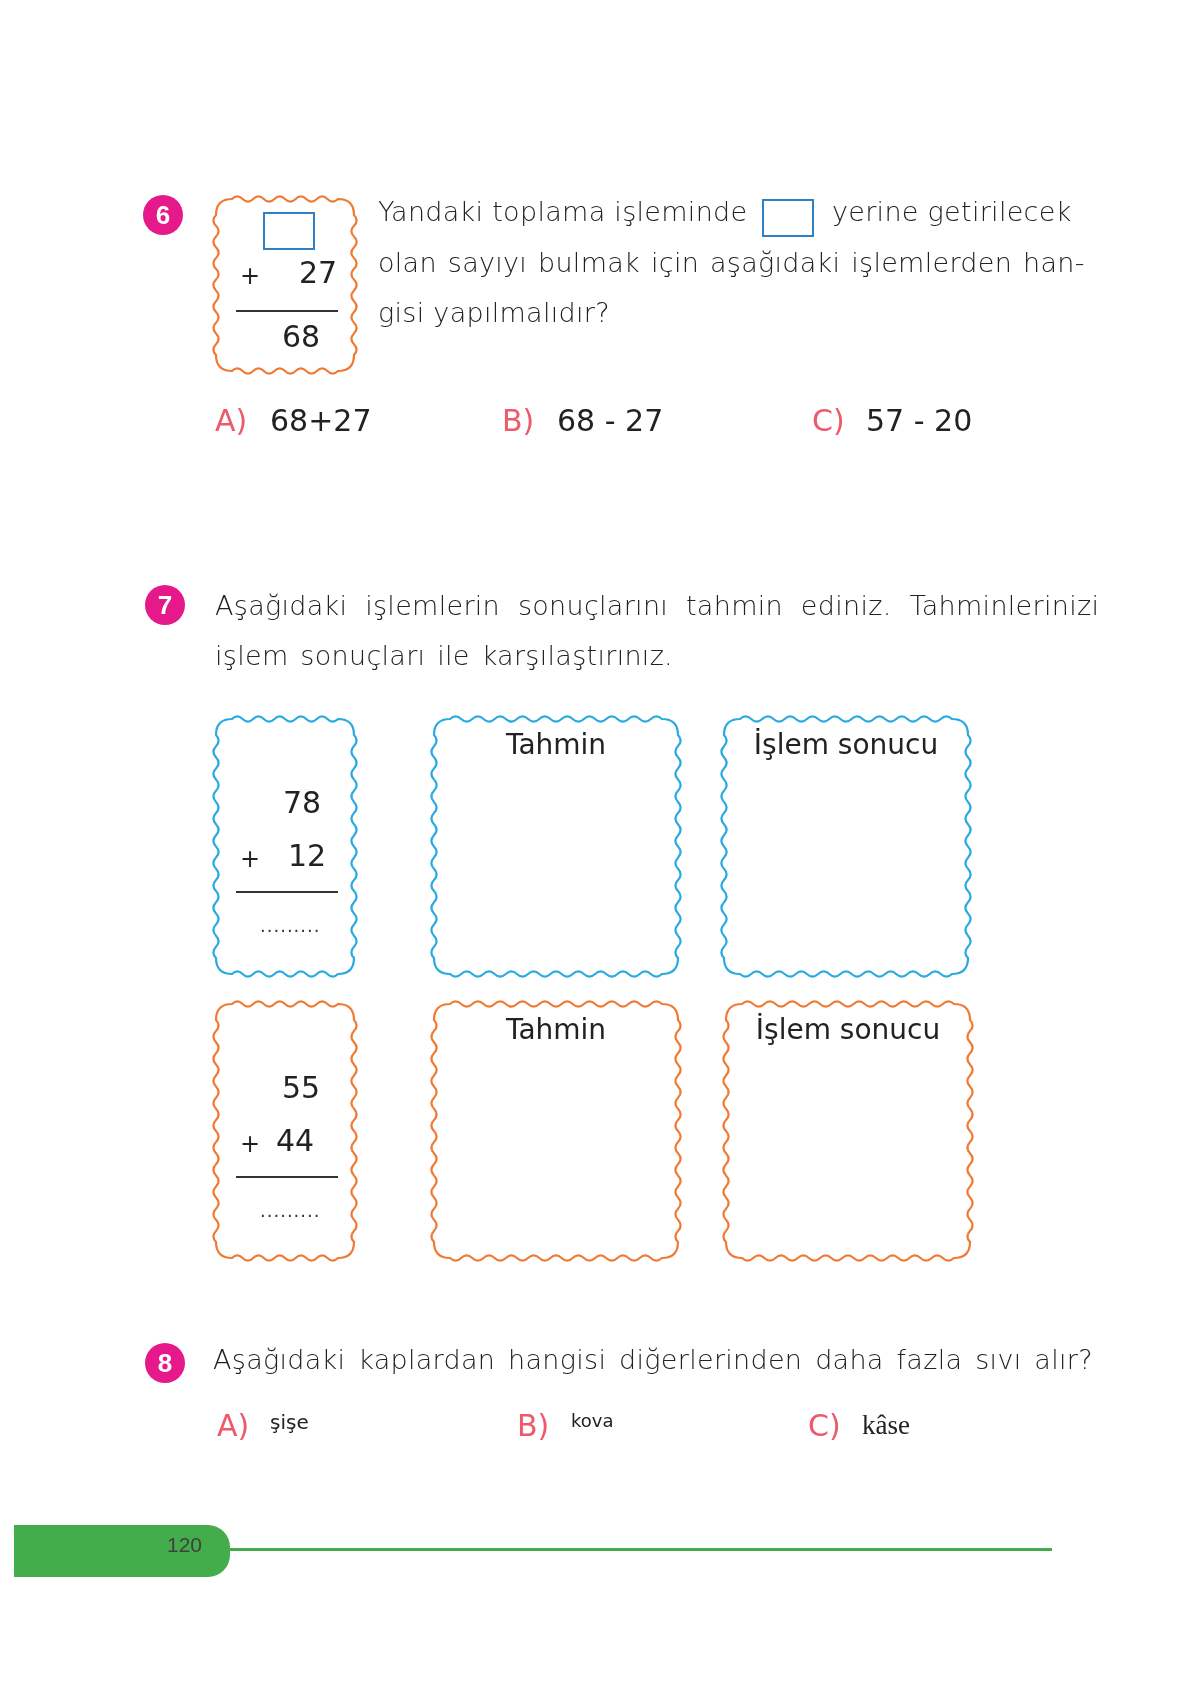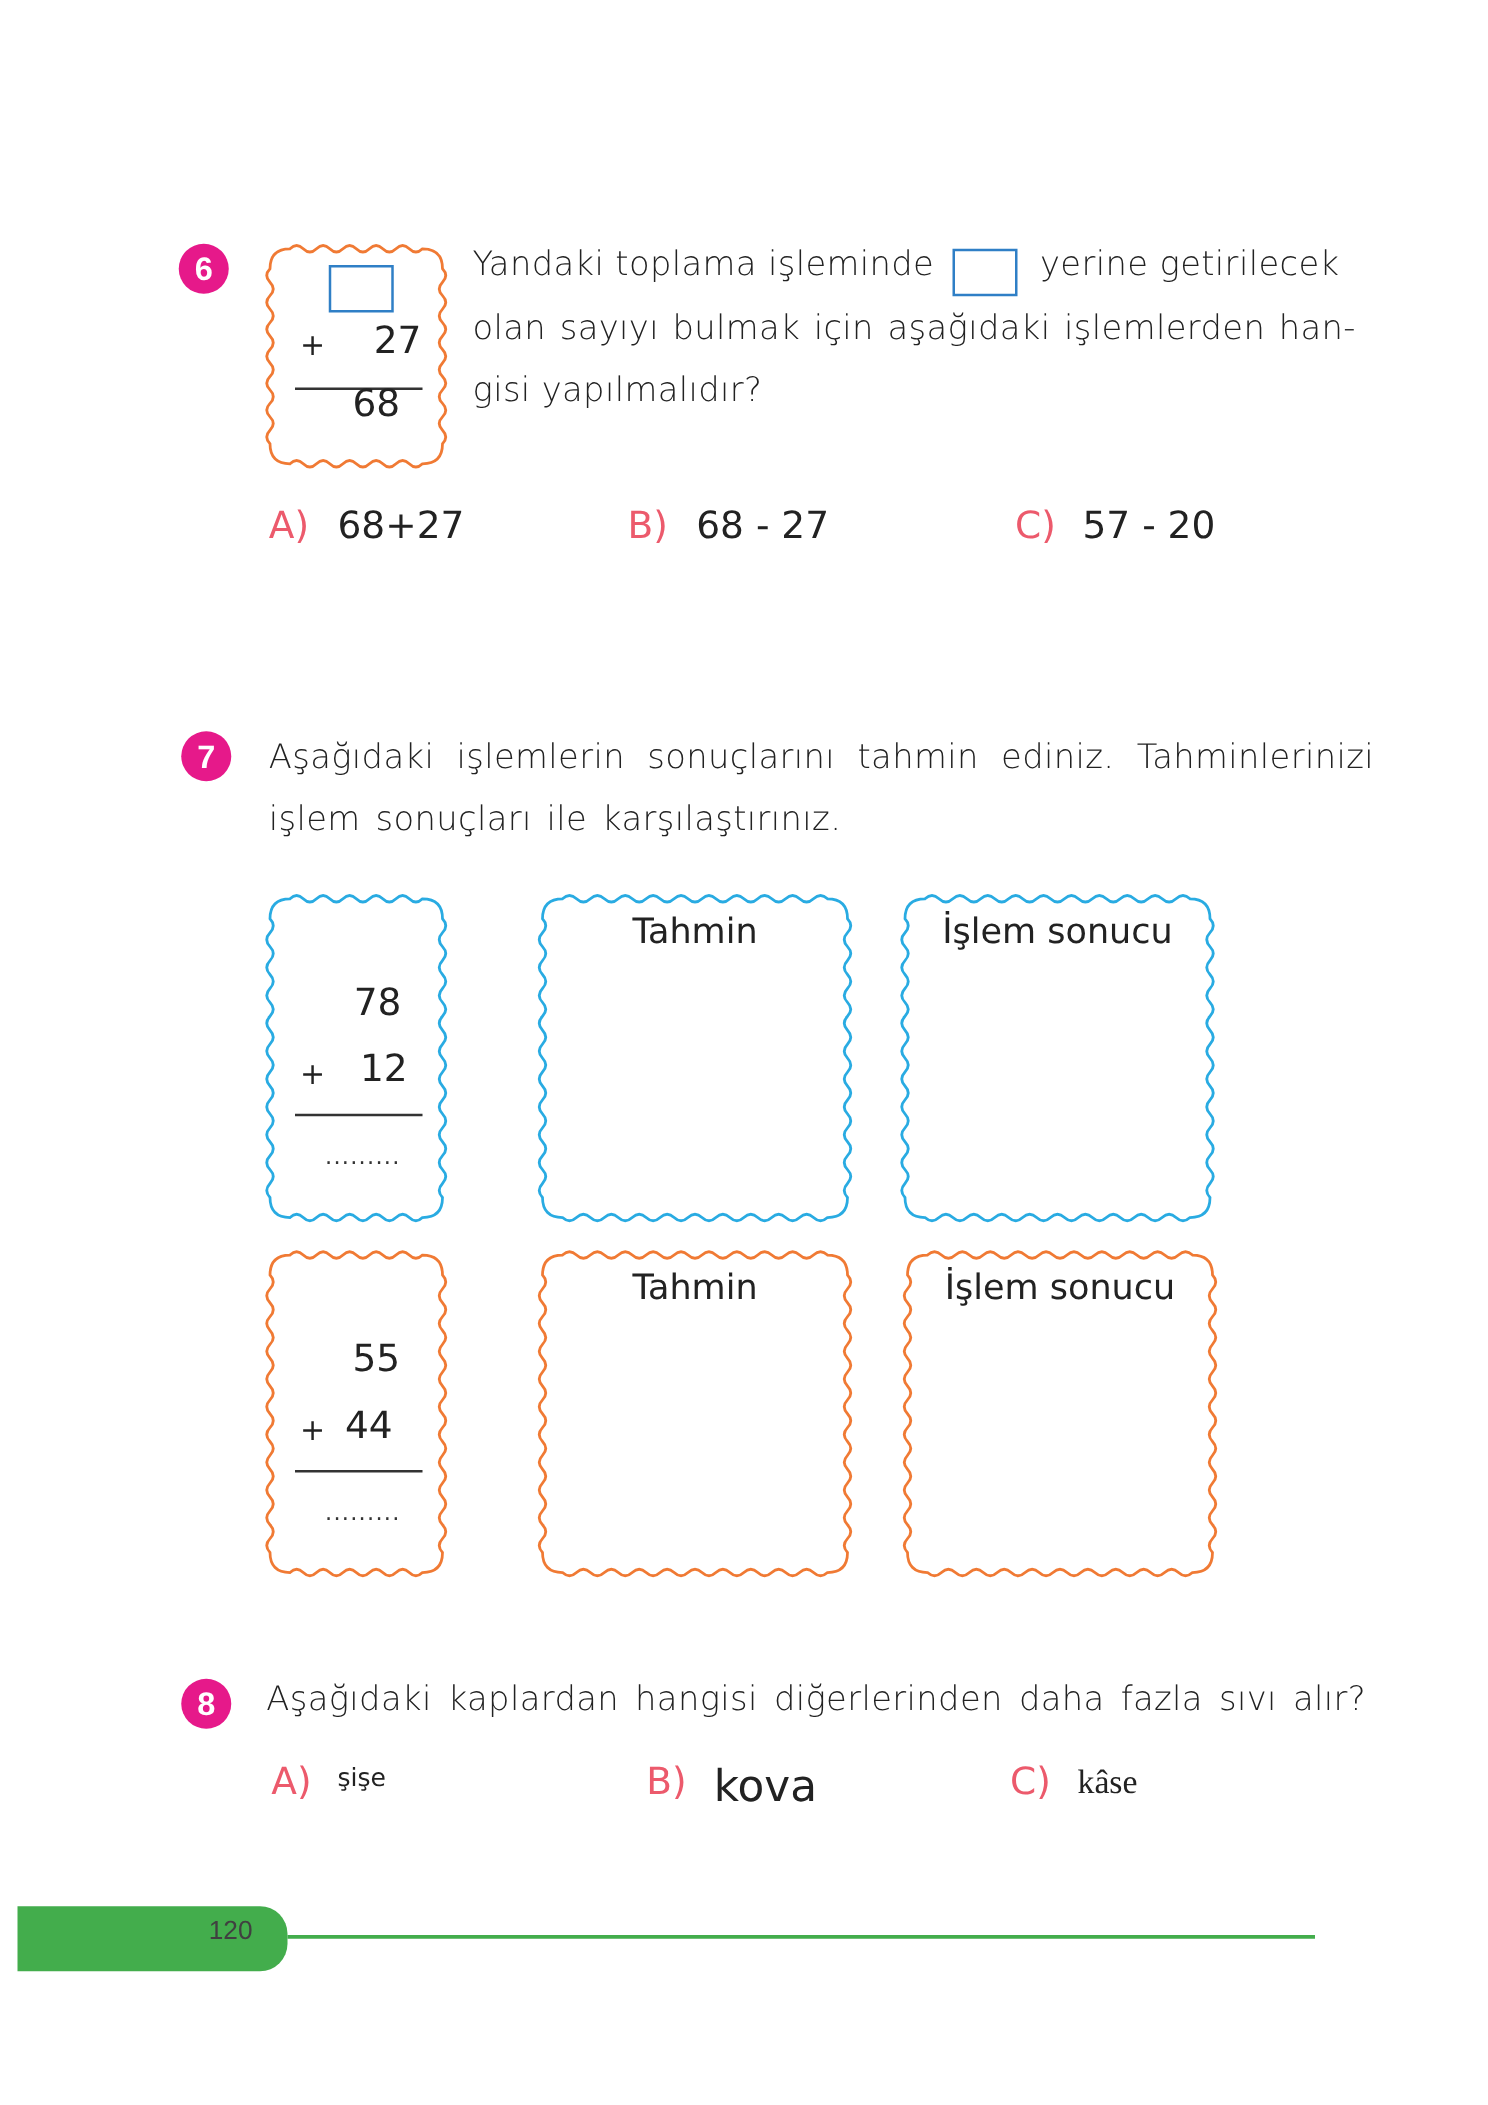--- a/index.html
+++ b/index.html
@@ -31,21 +31,21 @@
 
 <div class="qnum" style="left:143px; top:195px;">6</div>
 
 <svg class="wave" style="left:212px; top:195px;" width="146" height="180" viewBox="0 0 146 180">
   <path id="w6" fill="none" stroke="#f07a34" stroke-width="2.2" d="M20,4 Q25.3,-1.2 30.6,4.0 Q35.9,9.2 41.2,4.0 Q46.5,-1.2 51.8,4.0 Q57.1,9.2 62.4,4.0 Q67.7,-1.2 73.0,4.0 Q78.3,9.2 83.6,4.0 Q88.9,-1.2 94.2,4.0 Q99.5,9.2 104.8,4.0 Q110.1,-1.2 115.4,4.0 Q120.7,9.2 126.0,4.0 Q142,4 142,20 Q147.2,25.4 142.0,30.8 Q136.8,36.2 142.0,41.5 Q147.2,46.9 142.0,52.3 Q136.8,57.7 142.0,63.1 Q147.2,68.5 142.0,73.8 Q136.8,79.2 142.0,84.6 Q147.2,90.0 142.0,95.4 Q136.8,100.8 142.0,106.2 Q147.2,111.5 142.0,116.9 Q136.8,122.3 142.0,127.7 Q147.2,133.1 142.0,138.5 Q136.8,143.8 142.0,149.2 Q147.2,154.6 142.0,160.0 Q142,176 126,176 Q120.7,181.2 115.4,176.0 Q110.1,170.8 104.8,176.0 Q99.5,181.2 94.2,176.0 Q88.9,170.8 83.6,176.0 Q78.3,181.2 73.0,176.0 Q67.7,170.8 62.4,176.0 Q57.1,181.2 51.8,176.0 Q46.5,170.8 41.2,176.0 Q35.9,181.2 30.6,176.0 Q25.3,170.8 20.0,176.0 Q4,176 4,160 Q-1.2,154.6 4.0,149.2 Q9.2,143.8 4.0,138.5 Q-1.2,133.1 4.0,127.7 Q9.2,122.3 4.0,116.9 Q-1.2,111.5 4.0,106.2 Q9.2,100.8 4.0,95.4 Q-1.2,90.0 4.0,84.6 Q9.2,79.2 4.0,73.8 Q-1.2,68.5 4.0,63.1 Q9.2,57.7 4.0,52.3 Q-1.2,46.9 4.0,41.5 Q9.2,36.2 4.0,30.8 Q-1.2,25.4 4.0,20.0 Q4,4 20,4 Z"></path>
 </svg>
 <div class="blank-box" style="left:263px; top:212px; width:52px; height:38px;"></div>
 <div class="math" style="left:240px; top:262px; font-size:24px;">+</div>
 <div class="math" style="left:299px; top:255px;">27</div>
 <div class="rule" style="left:236px; top:310px; width:102px;"></div>
-<div class="math" style="left:282px; top:306px;">68</div>
+<div class="math" style="left:282px; top:319px;">68</div>
 
 <div class="txt" style="left:378px; top:196px;">Yandaki toplama işleminde</div>
 <div class="blank-box" style="left:762px; top:199px; width:52px; height:38px;"></div>
 <div class="txt" style="left:832px; top:196px;">yerine getirilecek</div>
 <div class="txt" style="left:378px; top:247px; word-spacing:2px;">olan sayıyı bulmak için aşağıdaki işlemlerden han-</div>
 <div class="txt" style="left:378px; top:297px;">gisi yapılmalıdır?</div>
 
 <div class="opt-letter" style="left:215px; top:403px;">A)</div>
 <div class="opt-val" style="left:270px; top:403px;">68+27</div>
 <div class="opt-letter" style="left:502px; top:403px;">B)</div>
@@ -102,20 +102,20 @@
   <div class="box-label" style="left:722px; top:1013px; width:252px;">İşlem sonucu</div>
   <div class="abs" style="left:737px; top:1055px; width:222px; height:195px;"></div>
 </div>
 
 <div class="qnum" style="left:145px; top:1343px;">8</div>
 <div class="txt" style="left:213px; top:1344px; word-spacing:4px;">Aşağıdaki kaplardan hangisi diğerlerinden daha fazla sıvı alır?</div>
 
 <div class="opt-letter" style="left:217px; top:1408px;">A)</div>
 <div class="opt-val" style="left:270px; top:1410px; font-size:20px;">şişe</div>
 <div class="opt-letter" style="left:517px; top:1408px;">B)</div>
-<div class="opt-val" style="left:571px; top:1410px; font-size:35px;">kova</div>
+<div class="opt-val" style="left:571px; top:1410px; font-size:18px;">kova</div>
 <div class="opt-letter" style="left:808px; top:1408px;">C)</div>
 <div class="opt-val" style="left:862px; top:1410px; font-size:27px;font-family:Liberation Serif, serif;">kâse</div>
 
 <div class="footer-tab">
   <span class="footer-num">120</span>
 </div>
 <div class="footer-line"></div>
 
 </body></html>

